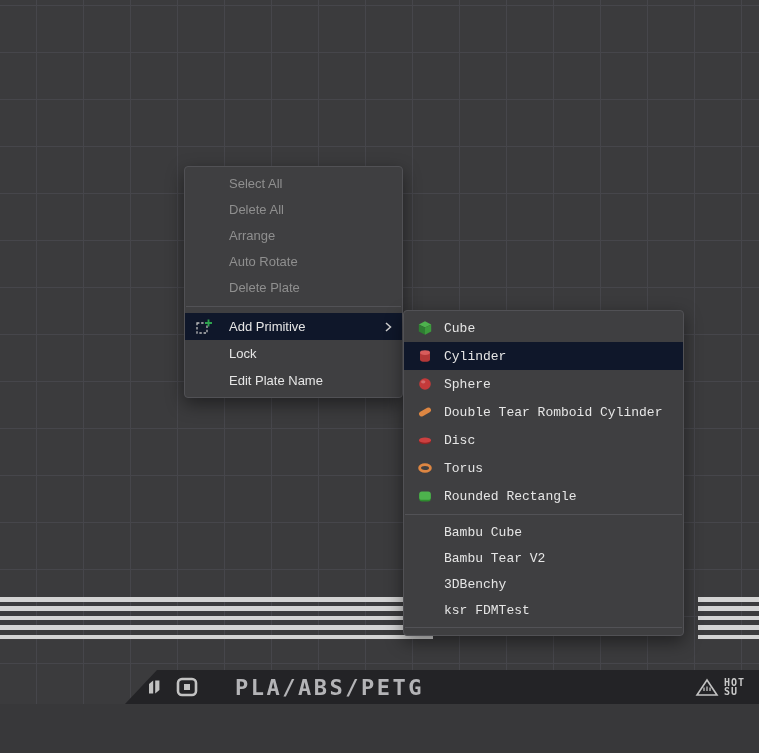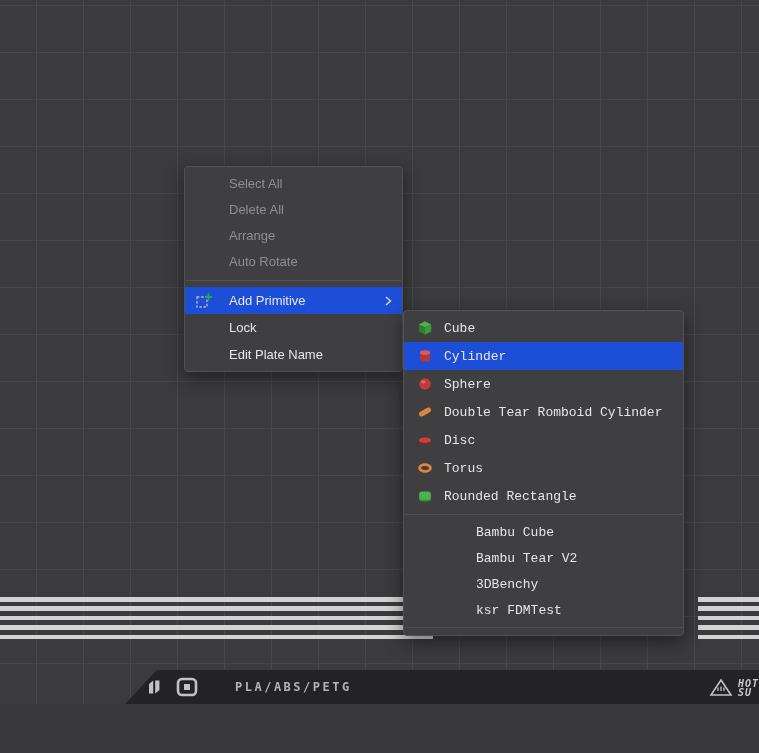--- a/index.html
+++ b/index.html
@@ -27,45 +27,45 @@
 
   
   .plate-band { position:absolute; left:125px; right:0; top:670px; height:34px;
                 background:#232326; z-index:3;
                 clip-path:polygon(32px 0, 100% 0, 100% 100%, 0 100%);
                 display:flex; align-items:center; }
   .band-icon { display:flex; align-items:center; }
   .bambu-logo  { margin-left:20px; }
   .studio-logo { margin-left:8px; }
   .band-label { margin-left:36px; font-family:"DejaVu Sans Mono", monospace;
-                font-weight:bold; font-size:12px; letter-spacing:2.5px;
+                font-weight:bold; font-size:22px; letter-spacing:2.5px;
                 color:#b4b4b7; white-space:nowrap; }
-  .band-warning { position:absolute; right:0; display:flex; align-items:flex-end; gap:5px;font-style:italic; }
+  .band-warning { position:absolute; right:14px; display:flex; align-items:flex-start; gap:5px; }
   .hot-text { display:flex; flex-direction:column; font-family:"DejaVu Sans Mono", monospace;
               font-weight:bold; font-size:10px; line-height:9px; color:#c9c9c9;
               letter-spacing:1px; }
 
   .below-plate { position:absolute; left:0; top:704px; width:759px; height:49px;
                  background:#38383a; z-index:3; }
 
   
   .menu { position:absolute; background:#3f3f41; border:1px solid #515155;
           border-radius:4px; box-shadow:0 6px 18px rgba(0,0,0,.45);
           z-index:10; padding:3px 0;text-align:center; }
   .main-menu { left:184px; top:166px; width:219px; }
   .sub-menu  { left:403px; top:310px; width:281px;font-family:Liberation Mono, monospace; }
 
   .mi { display:flex; align-items:center; height:26px; padding:0 10px 0 44px;
         position:relative; font-size:13px; color:#e6e6e6; cursor:default;
         white-space:nowrap; }
   .main-menu .mi.tall { height:27px; }
   .sub-menu .mi { padding-left:40px; height:28px; }
-  .sub-menu .mi.model { height:26px;margin-left:32px; }
+  .sub-menu .mi.model { height:26px; }
   .mi.disabled { color:#8f8f8f; }
-  .mi.active { background:#1d4ed8; }
+  .mi.active { background:#0f172a; }
 
   .mi-icon { position:absolute; left:10px; top:50%; transform:translateY(-50%);
              width:18px; height:18px; display:flex; align-items:center; justify-content:center; }
   .sub-menu .mi-icon { left:13px; width:16px; height:16px; }
   .mi-arrow { position:absolute; right:10px; top:50%; transform:translateY(-50%);
               display:flex; align-items:center; }
   .sep { height:1px; background:#525256; margin:6px 1px; }
   .sub-menu .sep { margin:4px 1px; }
 </style>
 </head>
@@ -124,20 +124,23 @@
     </div>
     <div class="mi disabled">
       <span>Delete All</span>
     </div>
     <div class="mi disabled">
       <span>Arrange</span>
     </div>
     <div class="mi disabled">
       <span>Auto Rotate</span>
     </div>
+    <div class="mi disabled">
+      <span>Delete Plate</span>
+    </div>
     <div class="sep"></div>
     <div class="mi tall active">
       <span class="mi-icon">
         <svg width="18" height="18" viewBox="0 0 18 18">
           <rect x="2" y="5" width="10" height="10" fill="none" stroke="#bdbdbd" stroke-width="1.3" stroke-dasharray="2.4 1.8"></rect>
           <path d="M13.5 1.5 v7 M10 5 h7" stroke="#2ea44f" stroke-width="1.8" fill="none"></path>
         </svg>
       </span>
       <span>Add Primitive</span>
       <span class="mi-arrow">

